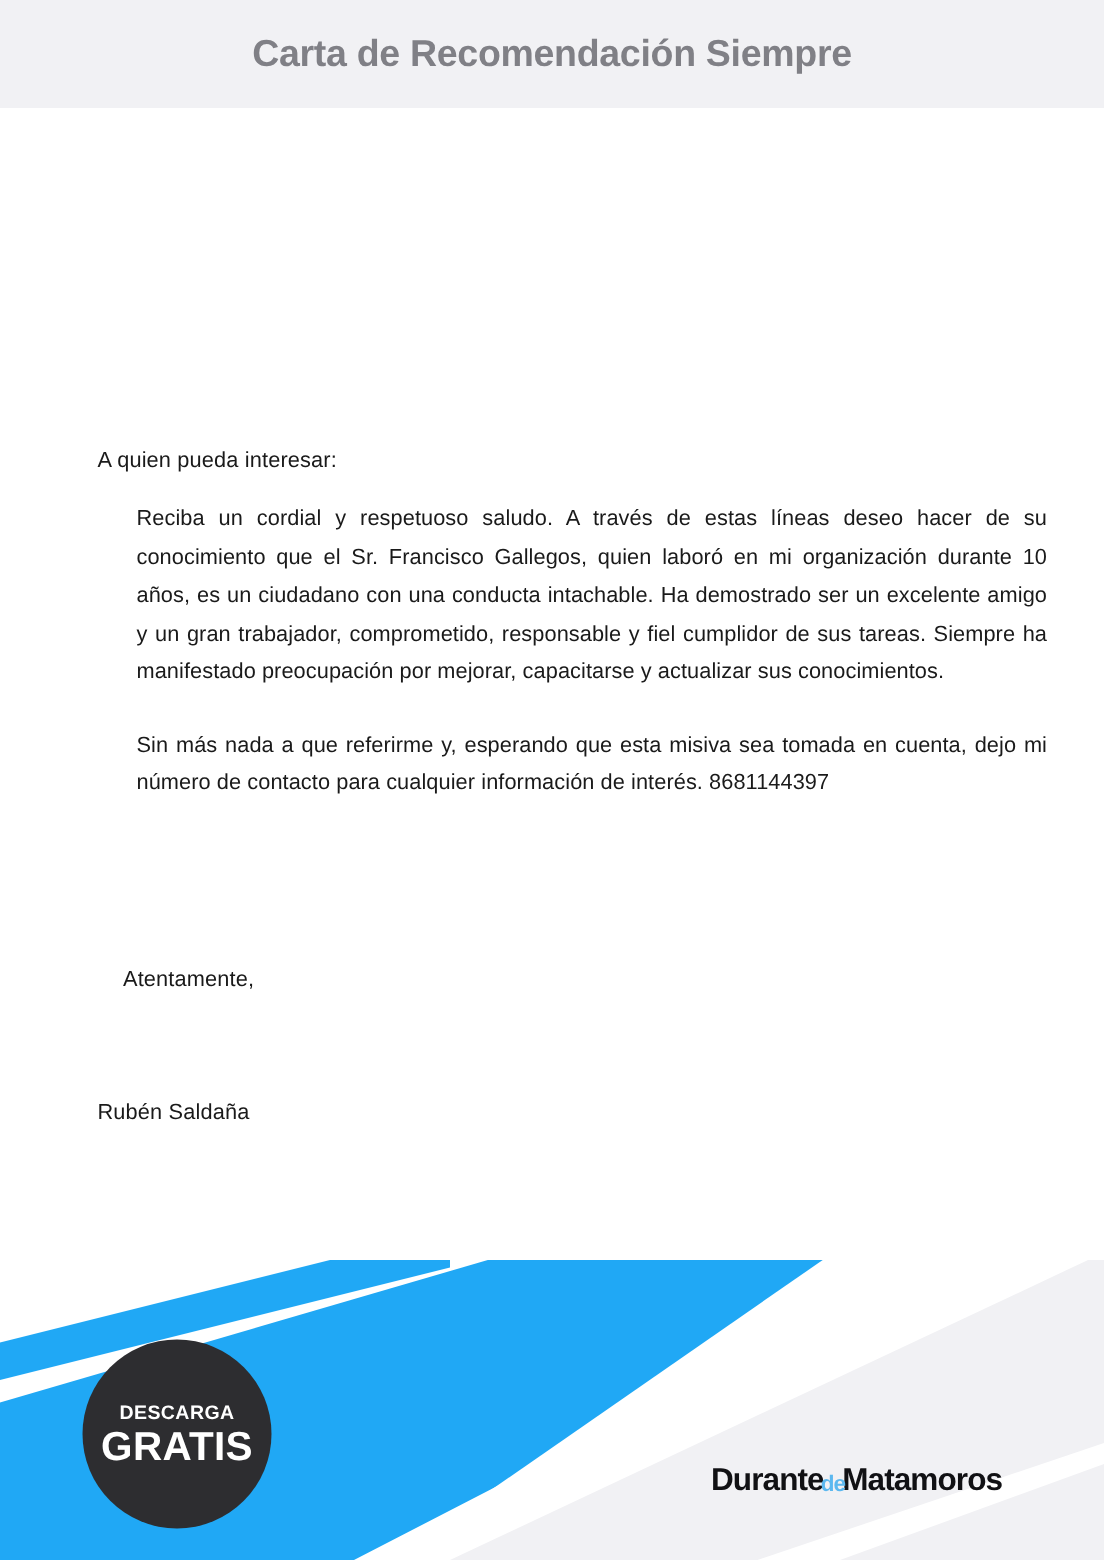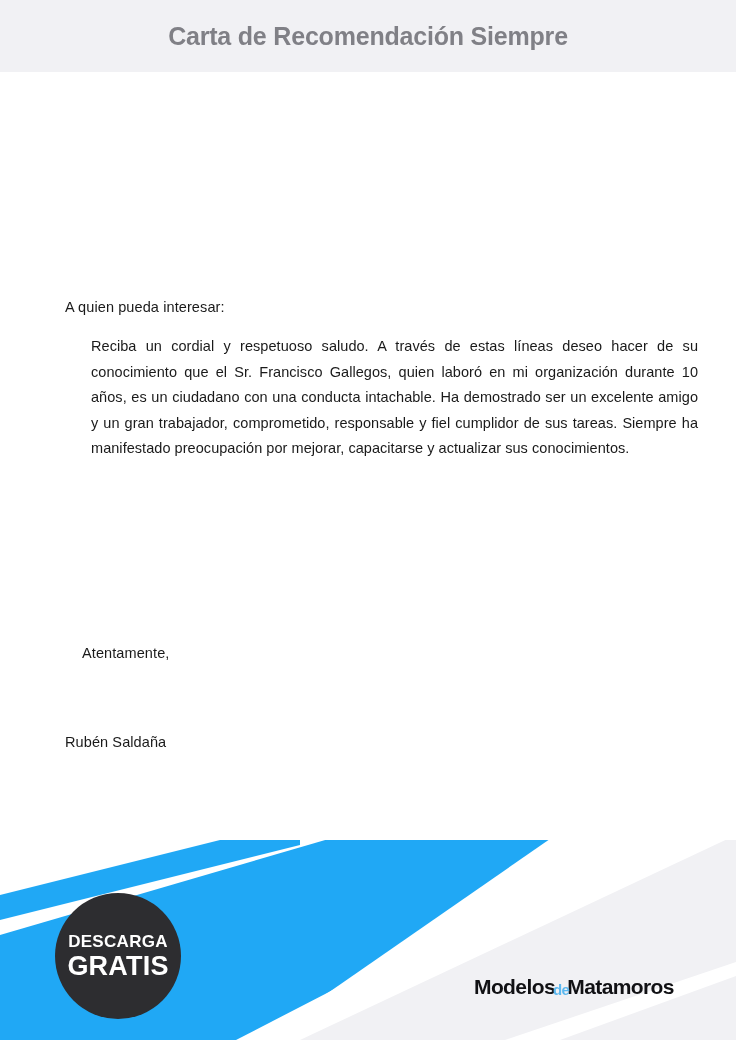--- a/index.html
+++ b/index.html
@@ -101,21 +101,21 @@
     border-radius:50%;
     background:#2d2d30;
     display:flex;
     flex-direction:column;
     align-items:center;
     justify-content:center;
     z-index:5;
   }
   .badge-line1 {
     color:#ffffff;
-    font-size:17px;
+    font-size:13px;
     font-weight:bold;
     letter-spacing:0.3px;
     line-height:1;
     margin-bottom:3px;
   }
   .badge-line2 {
     color:#ffffff;
     font-size:27px;
     font-weight:bold;
     letter-spacing:0.2px;
@@ -149,20 +149,21 @@
 <div class="page">
 
   <div class="header-band"></div>
   <div class="header-title">Carta de Recomendación Siempre</div>
 
 
   <div class="salutation">A quien pueda interesar:</div>
 
   <div class="body-block">
     <p class="para">Reciba un cordial y respetuoso saludo. A través de estas líneas deseo hacer de su conocimiento que el Sr. Francisco Gallegos, quien laboró en mi organización durante 10 años, es un ciudadano con una conducta intachable. Ha demostrado ser un excelente amigo y un gran trabajador, comprometido, responsable y fiel cumplidor de sus tareas. Siempre ha manifestado preocupación por mejorar, capacitarse y actualizar sus conocimientos.</p>
+    <p class="para last">Sin más nada a que referirme y, esperando que esta misiva sea tomada en cuenta, dejo mi número de contacto para cualquier información de interés. 8681144397</p>
   </div>
 
   <div class="closing">Atentamente,</div>
 
   <div class="signature-name">Rubén Saldaña</div>
 
   <div class="deco">
     <svg width="736" height="200" viewBox="0 0 736 200" xmlns="http://www.w3.org/2000/svg">
 
       <polygon points="0,55 300,-20 300,5 0,80" fill="#20a8f5"></polygon>
@@ -176,18 +177,18 @@
       <polygon points="736,122 736,136 560,200 505,200" fill="#ffffff"></polygon>
     </svg>
   </div>
 
   <div class="badge">
     <span class="badge-line1">DESCARGA</span>
     <span class="badge-line2">GRATIS</span>
   </div>
 
   <div class="brand">
-    <span class="b-dark">Modelos</span>
+    <span class="b-dark">Durante</span>
     <span class="b-de">de</span>
     <span class="b-dark">Matamoros</span>
   </div>
 
 </div>
 
 </body></html>

